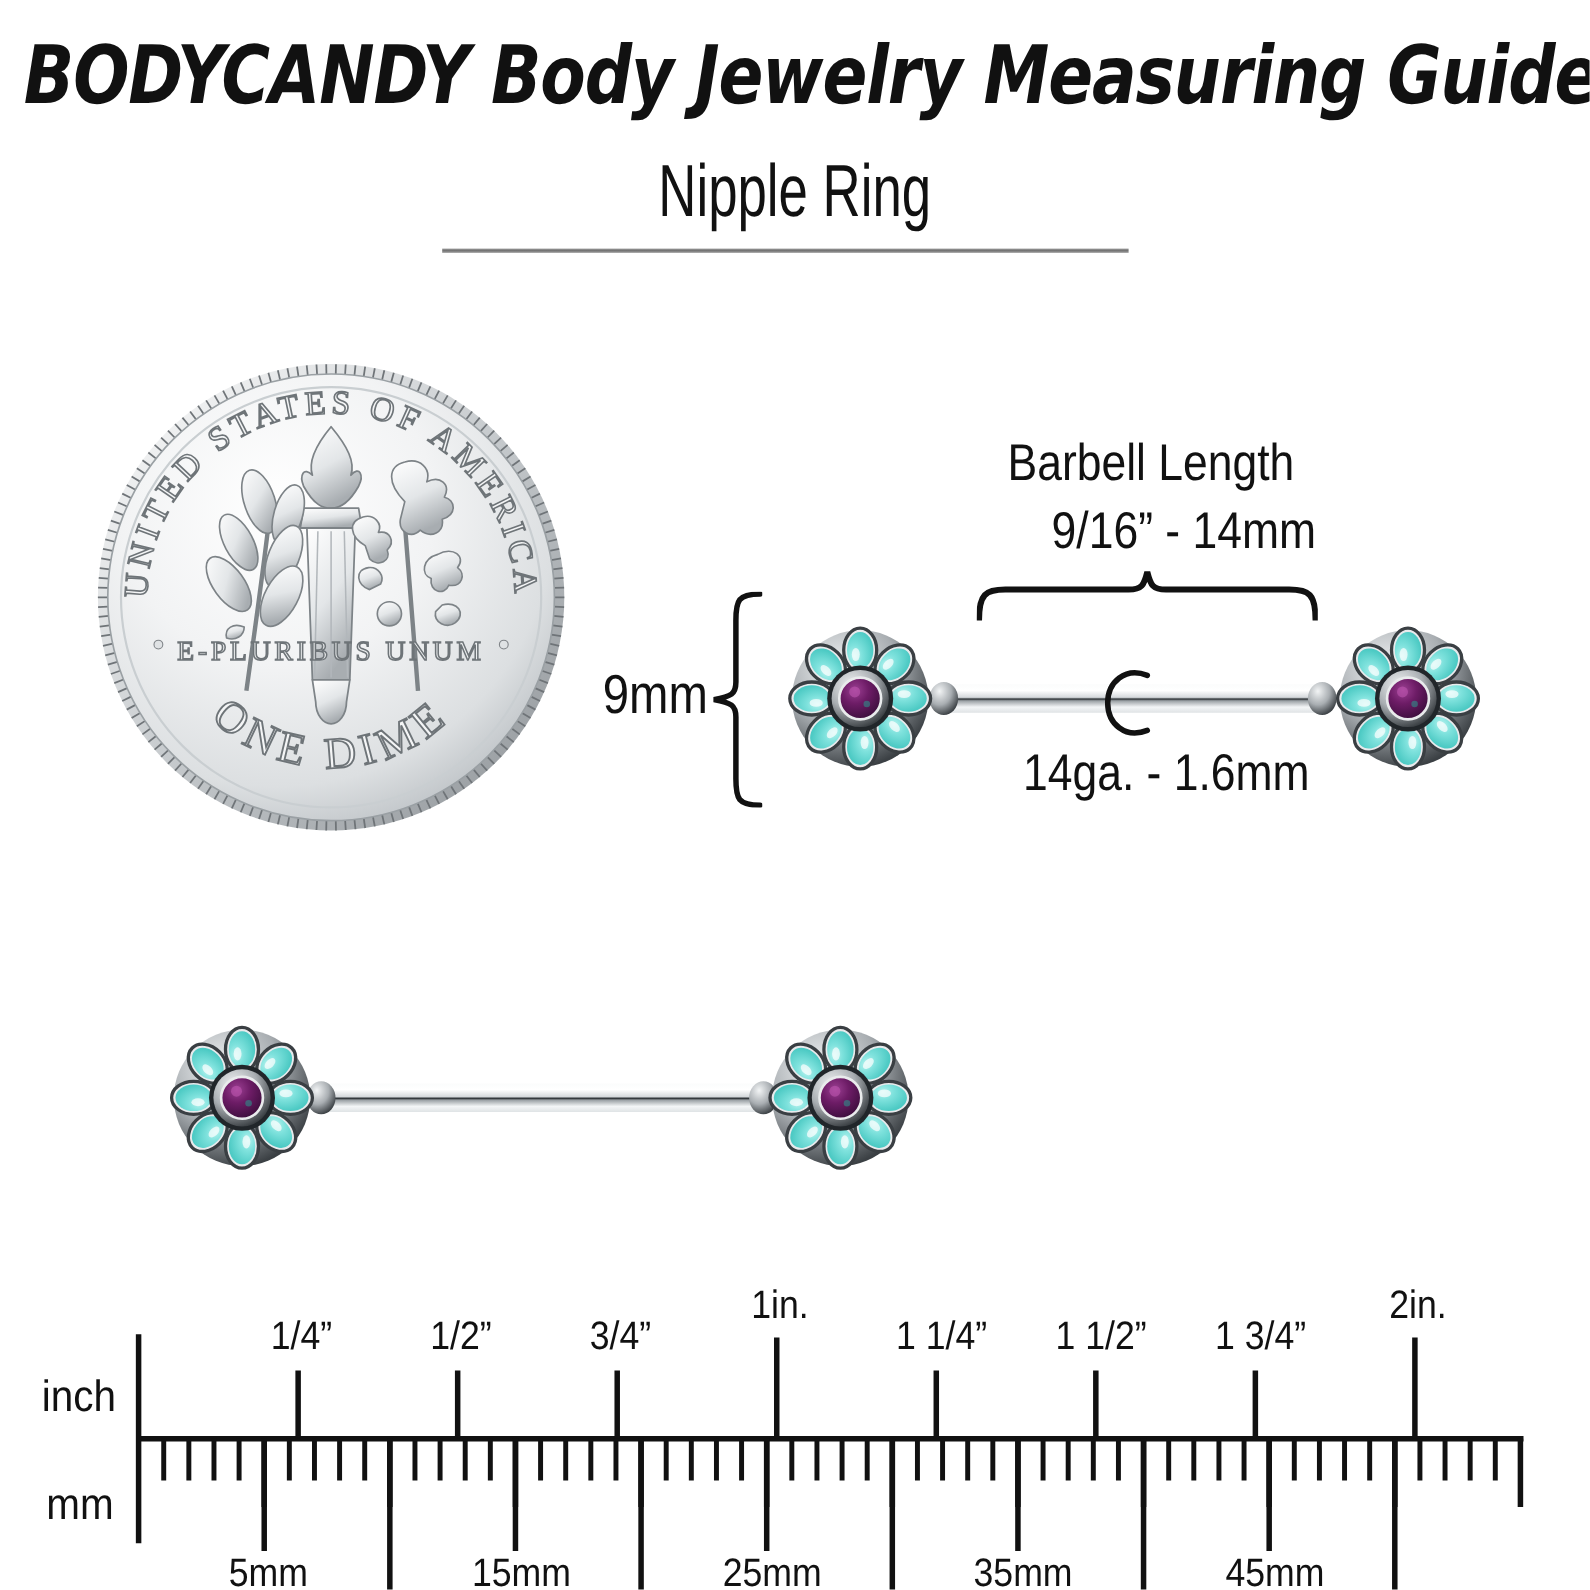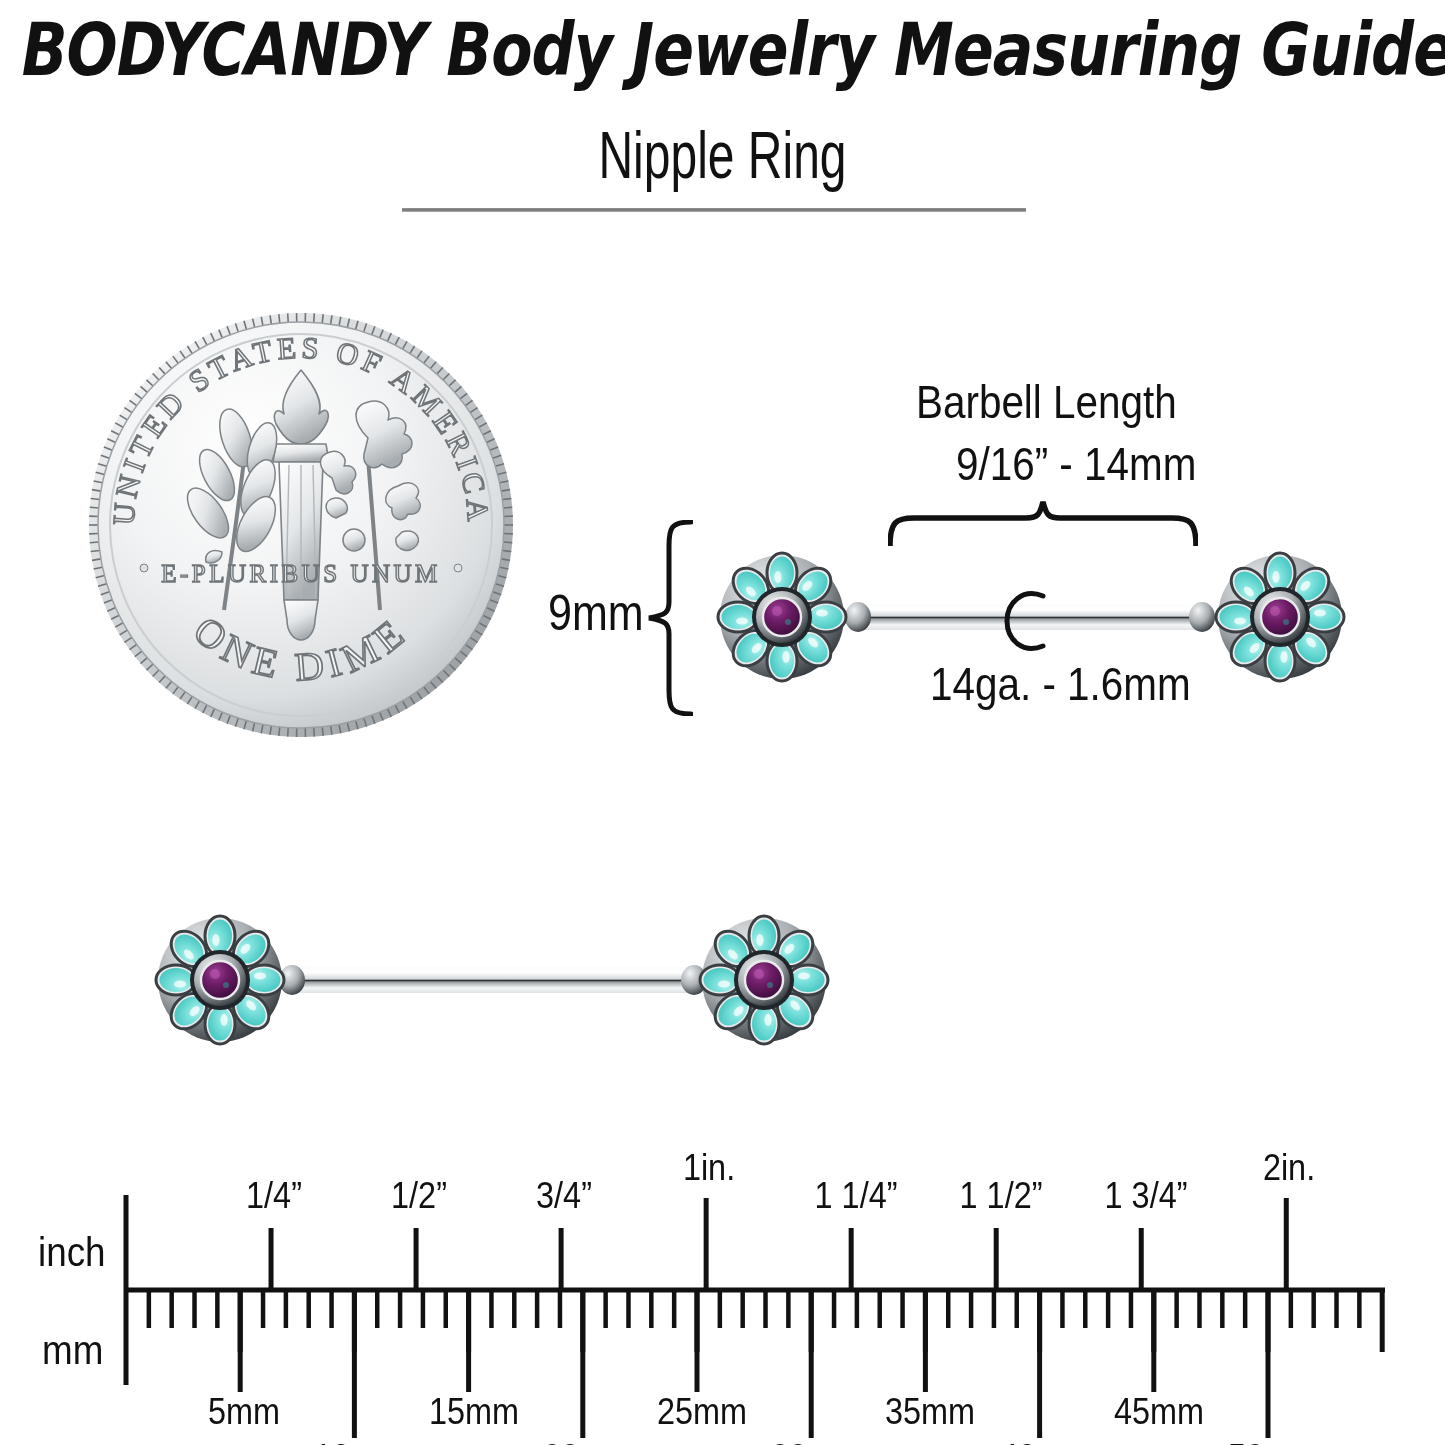--- a/index.html
+++ b/index.html
@@ -1,19 +1,19 @@
 <!DOCTYPE html>
 <html><head>
 <meta charset="utf-8">
 <style>
   html,body{margin:0;padding:0;background:#fff;}
   body{width:1445px;height:1445px;position:relative;overflow:hidden;
        font-family:"Liberation Sans", sans-serif;color:#111;}
 
-  .page{position:absolute;inset:0;}
+  .page{position:absolute;inset:0;margin-top:18px;}
 
   
   #title{
     position:absolute;top:14px;left:0;width:1445px;text-align:center;
     font-family:"DejaVu Sans", sans-serif;
     font-weight:700;font-style:italic;
     font-size:62px;letter-spacing:-1px;line-height:1;
     transform:scaleY(1.18) scaleX(0.97);transform-origin:center top;
     white-space:nowrap;
   }

